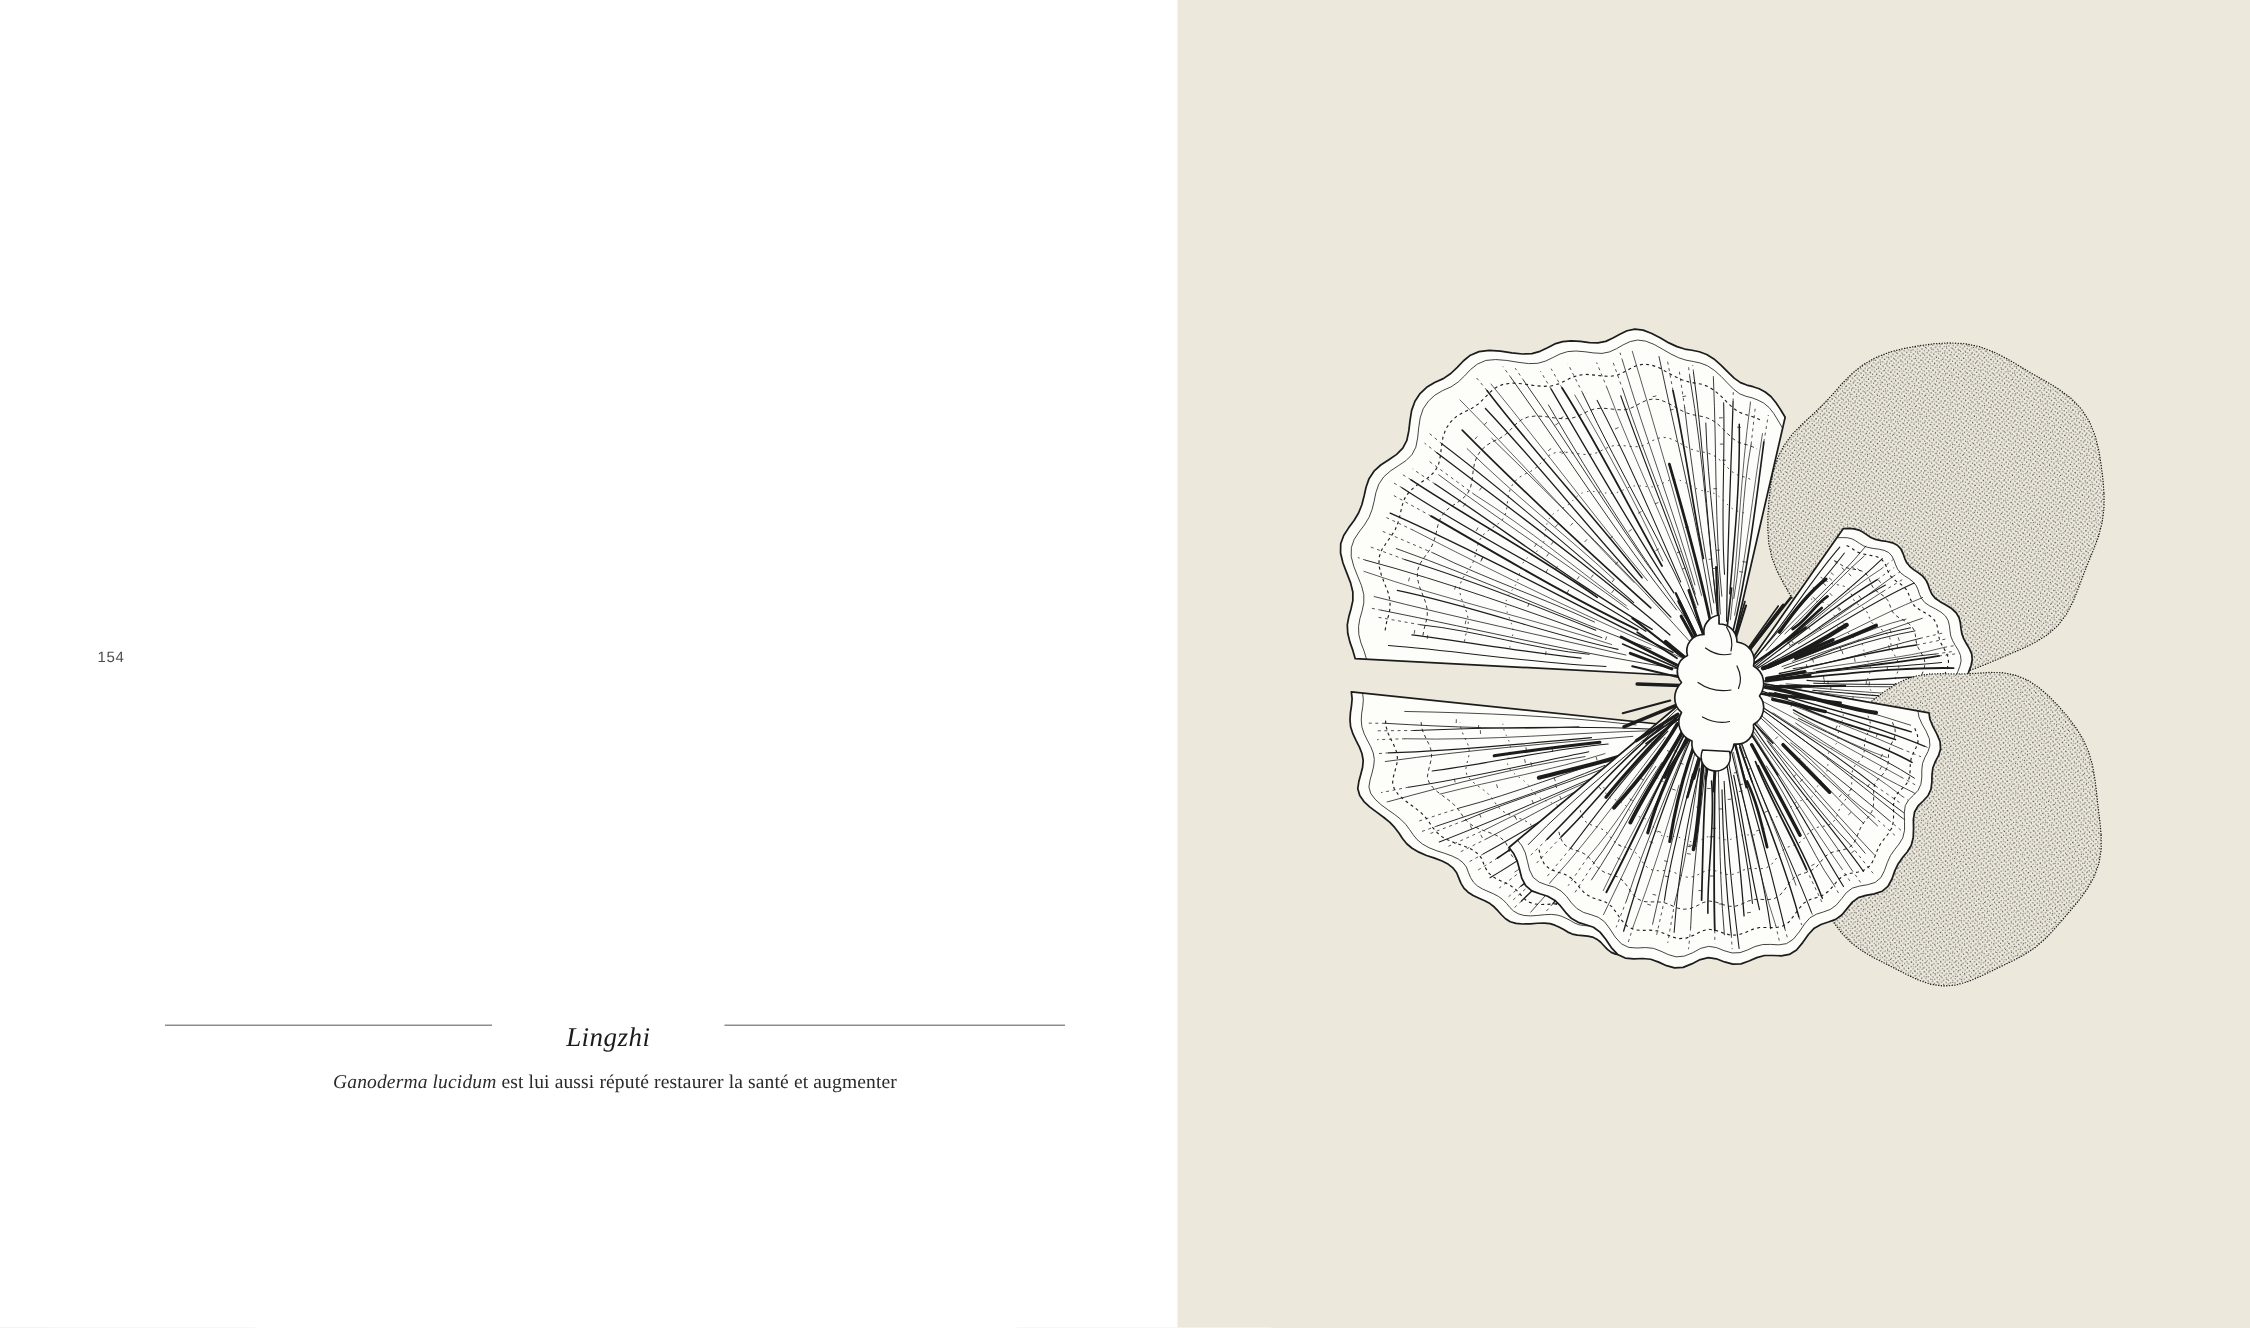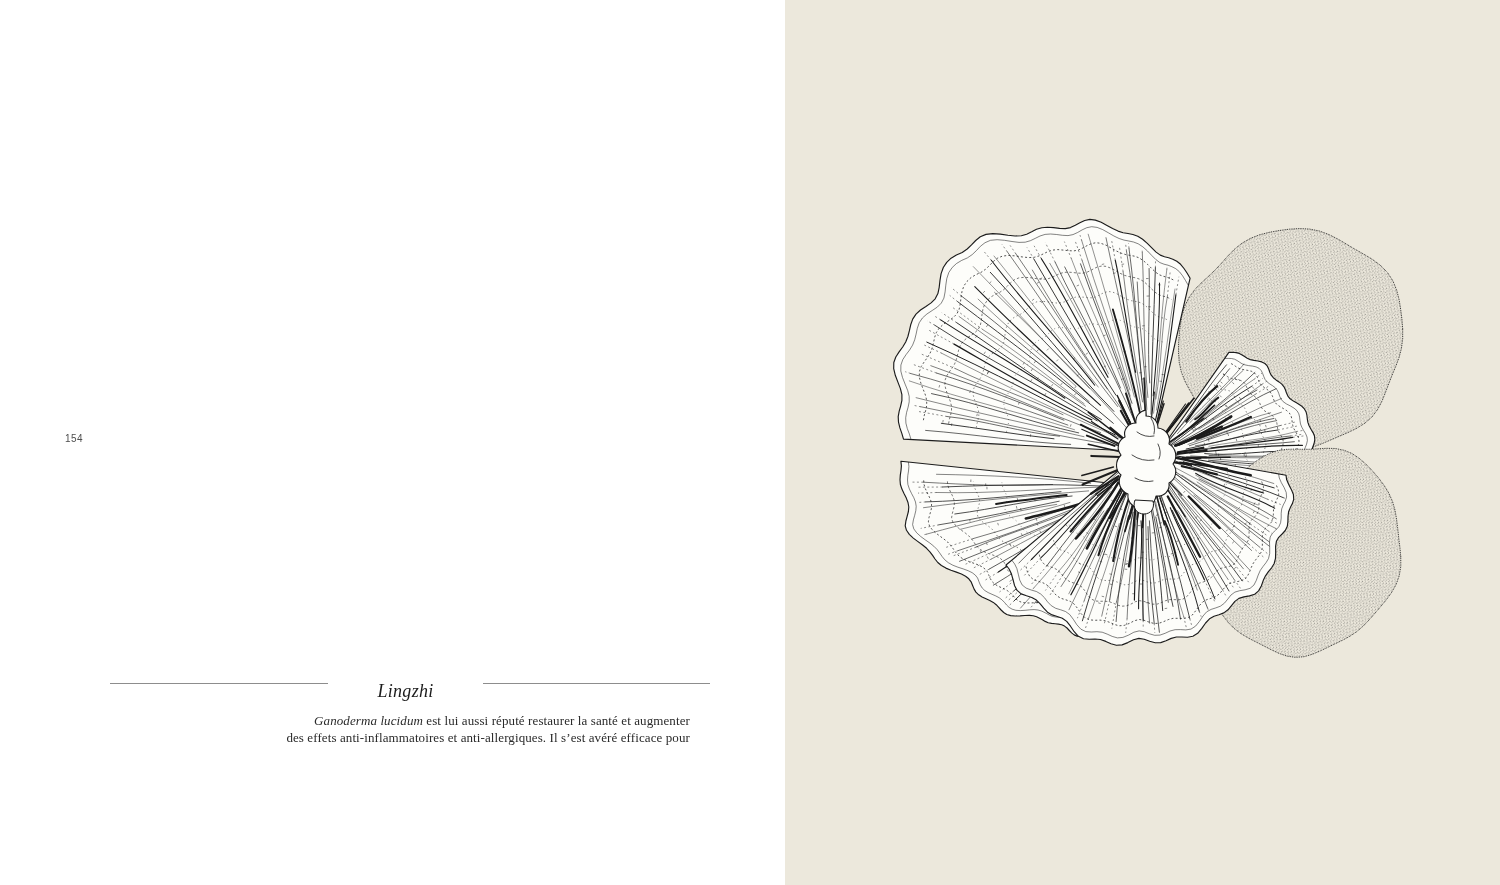--- a/index.html
+++ b/index.html
@@ -14,21 +14,21 @@
        letter-spacing:.4px;}
   .title-row{position:absolute;left:75px;top:683px;width:600px;height:16px;
        display:flex;align-items:flex-start;}
   .rule{height:1px;background:#8d8d8d;}
   .rule-left{width:218px;}
   .rule-right{width:227px;}
   .title-spacer{flex:1;}
   .section-title{font-style:italic;font-size:18px;color:#1c1c1c;
        white-space:nowrap;transform:translateY(-2px);letter-spacing:.3px;}
   .paragraph{position:absolute;left:95px;top:713px;width:560px;
-       text-align:right;font-size:13px;line-height:16.9px;color:#2a2a2a;
+       text-align:center;font-size:13px;line-height:16.9px;color:#2a2a2a;
        letter-spacing:.1px;}
   .paragraph .species{font-style:italic;}
   svg.illu{position:absolute;left:0;top:0;}
 </style>
 </head>
 <body>
 
 <div class="spread">
 
   <div class="page page-left">
@@ -37,21 +37,20 @@
     <div class="title-row">
       <div class="rule rule-left"></div>
       <div class="title-spacer"></div>
       <div class="section-title">Lingzhi</div>
       <div class="title-spacer"></div>
       <div class="rule rule-right"></div>
     </div>
 
     <div class="paragraph">
       <div><em class="species">Ganoderma lucidum</em><span> est lui aussi réputé restaurer la santé et augmenter</span></div>
-      <div>des effets anti-inflammatoires et anti-allergiques. Il s’est avéré efficace pour</div>
     </div>
   </div>
 
   <div class="page page-right">
     <svg class="illu" id="illu" width="750" height="885" viewBox="0 0 750 885" role="img" aria-label="Black ink botanical drawing of lingzhi (Ganoderma lucidum) mushrooms: four fan-shaped caps with radiating veined lines and two stippled rounded caps, on cream paper">
       <defs>
         <pattern id="stipA" width="3" height="3" patternUnits="userSpaceOnUse">
           <circle cx="0.7" cy="1.1" r="0.40" fill="#242424"></circle>
           <circle cx="2.2" cy="2.5" r="0.33" fill="#242424"></circle>
         </pattern>

